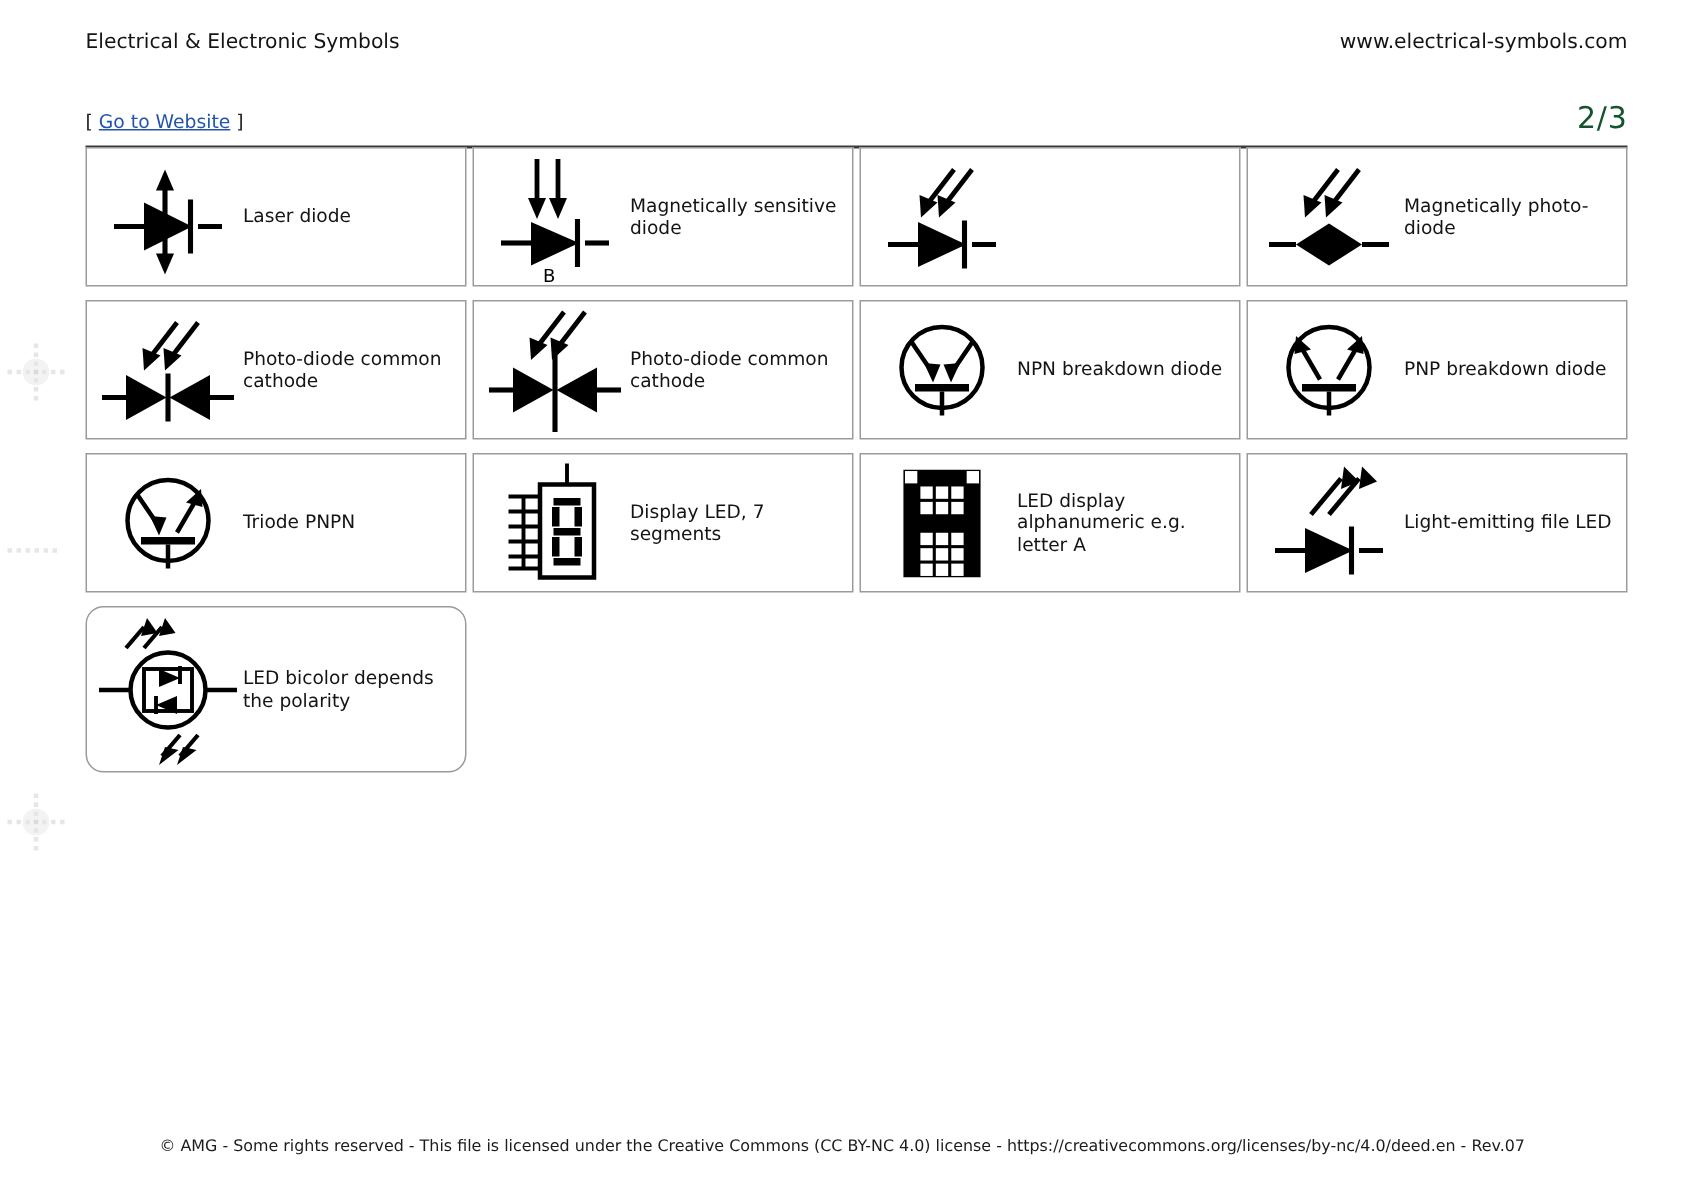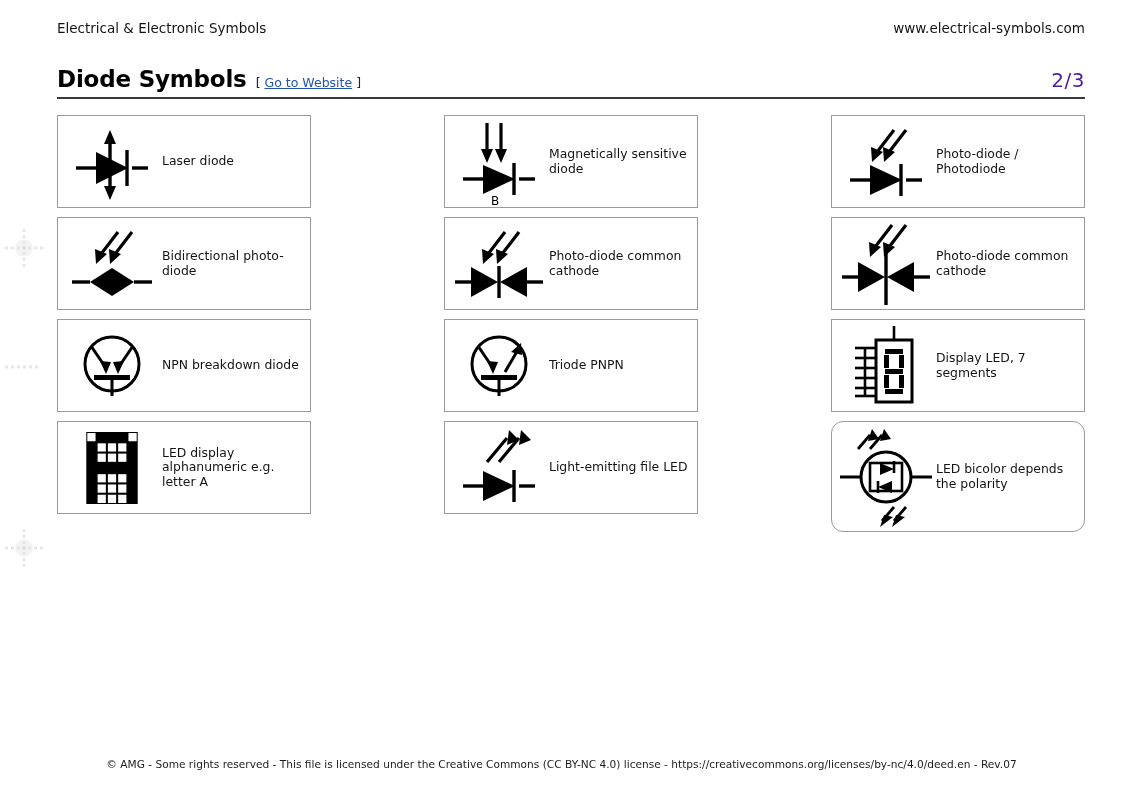--- a/index.html
+++ b/index.html
@@ -58,42 +58,41 @@
     font-size: 12.5px;
     color: #222;
     white-space: nowrap;
   }
   .link-wrap a, .site-link {
     color: #2255aa;
     text-decoration: underline;
   }
   .page-num {
     font-size: 20px;
-    color: #4c1d95;
+    color: #14532d;
     letter-spacing: 0.5px;
   }
   .title-rule {
     position: absolute;
     left: 57px;
     top: 97px;
     width: 1028px;
     height: 2px;
     background: #3a3a3a;
   }
 
   
   .grid {
     position: absolute;
     left: 57px;
-    top: 115px;
+    top: 98px;
     width: 1028px;
     display: flex;
     flex-wrap: wrap;
-    gap: 9px 29px;
-    justify-content: space-between;
+    gap: 9px 4px;
   }
   .card {
     width: 254px;
     height: 93px;
     box-sizing: border-box;
     border: 1px solid #9b9b9b;
     background: #fff;
     display: flex;
     align-items: center;
     padding: 0 4px 0 6px;
@@ -201,21 +200,20 @@
     </g>
   </svg>
 
   <div class="top-bar">
     <span>Electrical &amp; Electronic Symbols</span>
     <span>www.electrical-symbols.com</span>
   </div>
 
   <div class="title-row">
     <div class="title-left">
-      <span class="page-title">Diode Symbols</span>
       <span class="link-wrap"><span>[</span> <a href="#">Go to Website</a> <span>]</span></span>
     </div>
     <span class="page-num">2/3</span>
   </div>
   <div class="title-rule"></div>
 
   <div class="grid">
 
     <div class="card">
       <div class="sym">
@@ -265,40 +263,39 @@
           <polygon points="28,40 27,25 39,30" fill="#000"></polygon>
           <polygon points="40,40 39,25 51,30" fill="#000"></polygon>
           <g stroke="#000" stroke-width="3.4" fill="none">
             <line x1="6" y1="58" x2="26" y2="58"></line>
             <line x1="62" y1="58" x2="78" y2="58"></line>
             <line x1="57" y1="42" x2="57" y2="74"></line>
           </g>
           <polygon points="26,43 26,73 58,58" fill="#000"></polygon>
         </svg>
       </div>
-      <div class="label">Photo-diode / Photodiode</div>
     </div>
 
     <div class="card">
       <div class="sym">
         <svg width="84" height="80" viewBox="0 0 84 80">
           <g stroke="#000" stroke-width="3.2" fill="none">
             <line x1="48" y1="8" x2="28" y2="34"></line>
             <line x1="62" y1="8" x2="42" y2="34"></line>
           </g>
           <polygon points="26,40 25,25 37,30" fill="#000"></polygon>
           <polygon points="40,40 39,25 51,30" fill="#000"></polygon>
           <g stroke="#000" stroke-width="3.4" fill="none">
             <line x1="2" y1="58" x2="20" y2="58"></line>
             <line x1="64" y1="58" x2="82" y2="58"></line>
           </g>
           <polygon points="20,58 42,44 64,58 42,72" fill="#000"></polygon>
         </svg>
       </div>
-      <div class="label">Bidirectional photo-diode</div>
+      <div class="label">Magnetically photo-diode</div>
     </div>
 
     <div class="card">
       <div class="sym">
         <svg width="92" height="80" viewBox="0 0 92 80">
           <g stroke="#000" stroke-width="3.2" fill="none">
             <line x1="52" y1="8" x2="32" y2="34"></line>
             <line x1="66" y1="8" x2="46" y2="34"></line>
           </g>
           <polygon points="30,40 29,25 41,30" fill="#000"></polygon>
@@ -346,20 +343,36 @@
           </g>
           <polygon points="30,44 24,31 35,32" fill="#000"></polygon>
           <polygon points="42,44 48,31 37,32" fill="#000"></polygon>
           <rect x="18" y="45" width="36" height="5" fill="#000"></rect>
           <line x1="36" y1="50" x2="36" y2="66" stroke="#000" stroke-width="3"></line>
         </svg>
       </div>
       <div class="label">NPN breakdown diode</div>
     </div>
 
+    <div class="card">
+      <div class="sym">
+        <svg width="72" height="72" viewBox="0 0 72 72">
+          <circle cx="36" cy="34" r="27" stroke="#000" stroke-width="3" fill="none"></circle>
+          <g stroke="#000" stroke-width="3" fill="none">
+            <line x1="16" y1="18" x2="30" y2="42"></line>
+            <line x1="56" y1="18" x2="42" y2="42"></line>
+          </g>
+          <polygon points="14,13 24,22 13,25" fill="#000"></polygon>
+          <polygon points="58,13 48,22 59,25" fill="#000"></polygon>
+          <rect x="18" y="45" width="36" height="5" fill="#000"></rect>
+          <line x1="36" y1="50" x2="36" y2="66" stroke="#000" stroke-width="3"></line>
+        </svg>
+      </div>
+      <div class="label">PNP breakdown diode</div>
+    </div>
 
     <div class="card">
       <div class="sym">
         <svg width="72" height="72" viewBox="0 0 72 72">
           <circle cx="36" cy="34" r="27" stroke="#000" stroke-width="3" fill="none"></circle>
           <g stroke="#000" stroke-width="3" fill="none">
             <line x1="15" y1="16" x2="30" y2="38"></line>
             <line x1="56" y1="18" x2="42" y2="42"></line>
           </g>
           <polygon points="30,44 24,31 35,32" fill="#000"></polygon>

